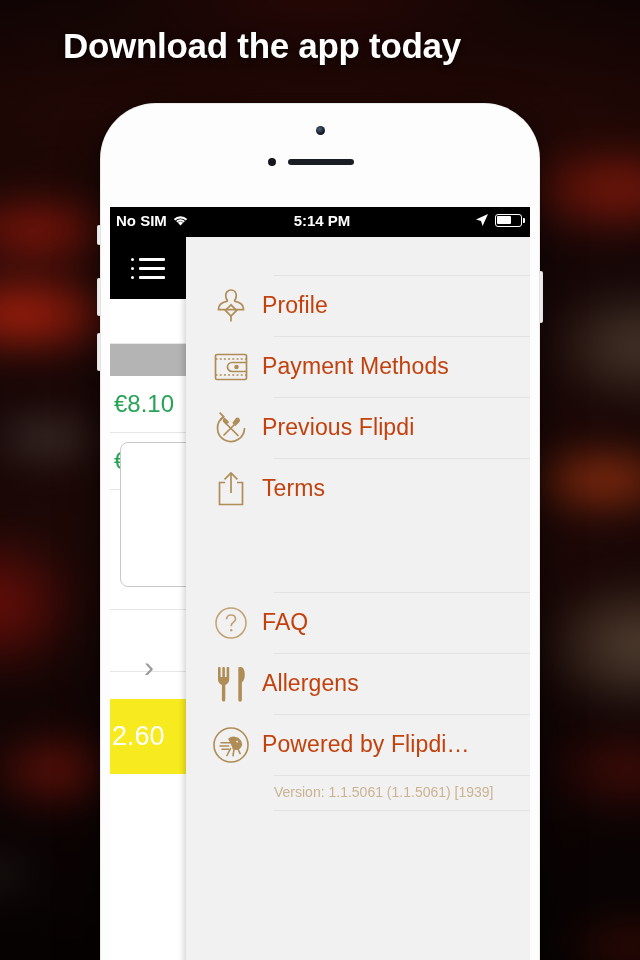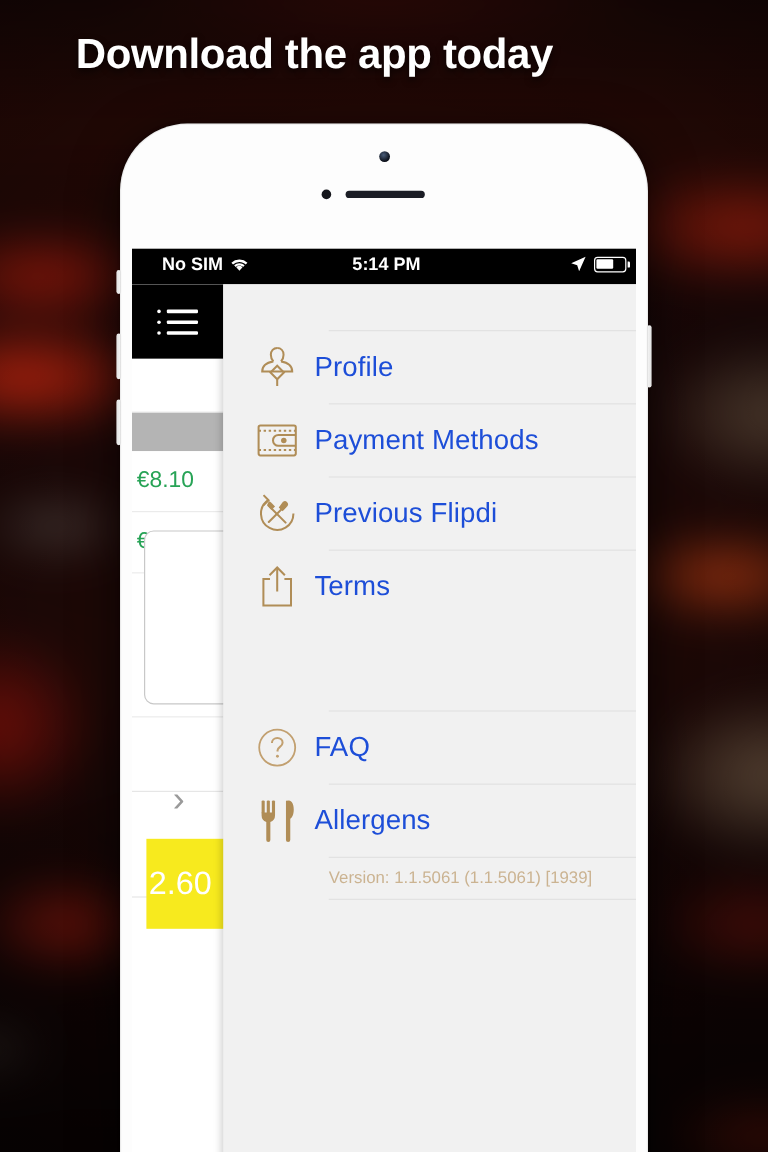--- a/index.html
+++ b/index.html
@@ -108,21 +108,21 @@
 
   
   #statusbar {
     position: relative;
     height: 30px;
     background: #000;
     color: #fff;
     font-size: 15px;
     font-weight: bold;
   }
-  #sb-left  { position: absolute; left: 25px; top: 5px; display: flex; align-items: center; gap: 5px; }
+  #sb-left  { position: absolute; left: 6px; top: 5px; display: flex; align-items: center; gap: 5px; }
   #sb-time  { position: absolute; left: 4px; right: 0; top: 5px; text-align: center; }
   #sb-right { position: absolute; right: 8px; top: 6px; display: flex; align-items: center; gap: 6px; }
   .battery {
     width: 27px; height: 13px;
     border: 1.6px solid #fff; border-radius: 3px;
     position: relative;
     padding: 1.4px;
   }
   .battery::after {
     content: ""; position: absolute; right: -4px; top: 3.5px;
@@ -145,40 +145,40 @@
   }
   .hamburger { width: 34px; display: flex; flex-direction: column; gap: 6px; }
   .hb-row { display: flex; align-items: center; gap: 5px; }
   .hb-dot { width: 3px; height: 3px; background: #fff; border-radius: 50%; }
   .hb-line { flex: 1; height: 3px; background: #fff; border-radius: 1px; }
 
   #under-body { position: absolute; left: 0; top: 62px; width: 76px; height: 704px; }
   .u-row { position: relative; width: 100%; background: #fff; border-bottom: 1px solid #e6e6e6; }
   .u-gray { height: 32px; background: #b4b4b4; border: none; }
   .u-price {
-    color: #27a356; font-size: 19px; font-weight: 500;
+    color: #27a356; font-size: 24px; font-weight: 500;
     padding: 14px 0 14px 4px; white-space: nowrap;
   }
   .u-blank { border-bottom: 1px solid #e6e6e6; }
   #u-card {
     position: absolute; left: 10px; top: 205px;
     width: 80px; height: 145px;
     border: 1px solid #c8c8c8; border-radius: 8px; background: #fff;
   }
   #u-chevron {
     position: absolute; left: 34px; top: 413px;
     font-size: 30px; color: #9a9a9a; font-family: "Liberation Sans", sans-serif;
   }
   #u-total {
     position: absolute; left: 0; top: 462px;
     width: 76px; height: 75px;
     background: #f7ea1e;
     color: #fff; font-size: 27px; font-weight: 500;
     display: flex; align-items: center;
-    padding-left: 2px; white-space: nowrap; margin-left: 12px;
+    padding-left: 2px; white-space: nowrap;
   }
 
   
   #drawer {
     position: absolute;
     left: 76px; top: 30px;
     width: 344px; height: 766px;
     background: #f1f1f1;
     box-shadow: -2px 0 6px rgba(0,0,0,.18);
     overflow: hidden;
@@ -197,21 +197,21 @@
     position: absolute; left: 88px; right: 0; top: 0;
     height: 1px; background: #e2e2e2;
   }
   .menu-icon {
     width: 62px; flex: 0 0 62px;
     display: flex; align-items: center; justify-content: center;
     color: #b08d57;
   }
   .menu-label {
     font-size: 23px;
-    color: #1d4ed8;
+    color: #c2410c;
     font-weight: 400;
     letter-spacing: .1px;
     white-space: nowrap;
   }
   #section-gap { height: 73px; }
 
   #version {
     position: relative;
     padding: 9px 0 0 88px;
     font-size: 14px;
@@ -383,17 +383,29 @@
             <rect x="6.3" y="1" width="2.6" height="11" rx="1"></rect>
             <rect x="10.6" y="1" width="2.6" height="11" rx="1"></rect>
             <path d="M2 11h11.2v2.6a5.6 5.6 0 0 1-3.9 5.3v15a1.7 1.7 0 0 1-3.4 0v-15A5.6 5.6 0 0 1 2 13.6z"></path>
             <path d="M24.8 1c2.3 0 4 2.9 4 7.5 0 3.8-1.2 6.8-2.9 7.8v17.6a1.8 1.8 0 0 1-3.6 0V1.3z"></path>
           </svg>
         </div>
         <div class="menu-label">Allergens</div>
       </div>
 
 
+      <div class="menu-item">
+        <div class="menu-icon">
+          <svg width="38" height="38" viewBox="0 0 38 38" fill="none" stroke="#b08d57" stroke-width="1.6">
+            <circle cx="19" cy="19" r="17"></circle>
+            <path d="M9 16.8h9.5M8 20h8.6M10 23.2h6.6" stroke-linecap="round"></path>
+            <path d="M16.5 13.5c3.5-3.2 9-2.6 11.6 1.2 1.7 2.5 1.3 5.4-.6 7.2-2 1.9-5.1 1.8-7-.2" fill="#b08d57" stroke="#b08d57"></path>
+            <path d="M18.5 22.5 15 29.5M22 23.2l-1 6.6M25.5 22l2.6 5.6" stroke-linecap="round"></path>
+            <circle cx="25.2" cy="15.6" r=".9" fill="#fff" stroke="none"></circle>
+          </svg>
+        </div>
+        <div class="menu-label">Powered  by Flipdi…</div>
+      </div>
 
       <div id="version">Version: 1.1.5061 (1.1.5061) [1939]</div>
     </div>
   </div>
 </div>
 
 </body></html>

